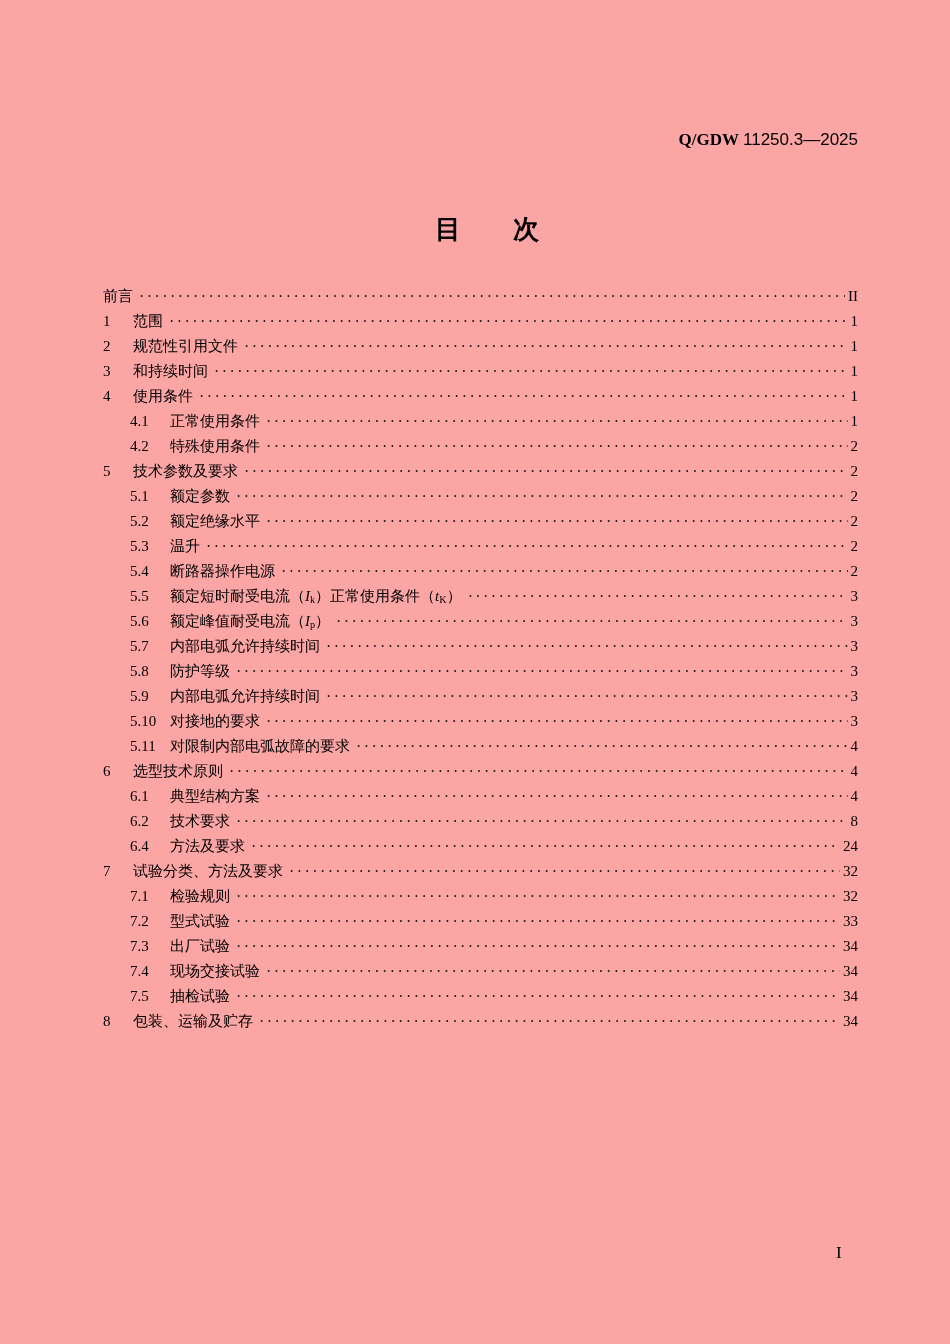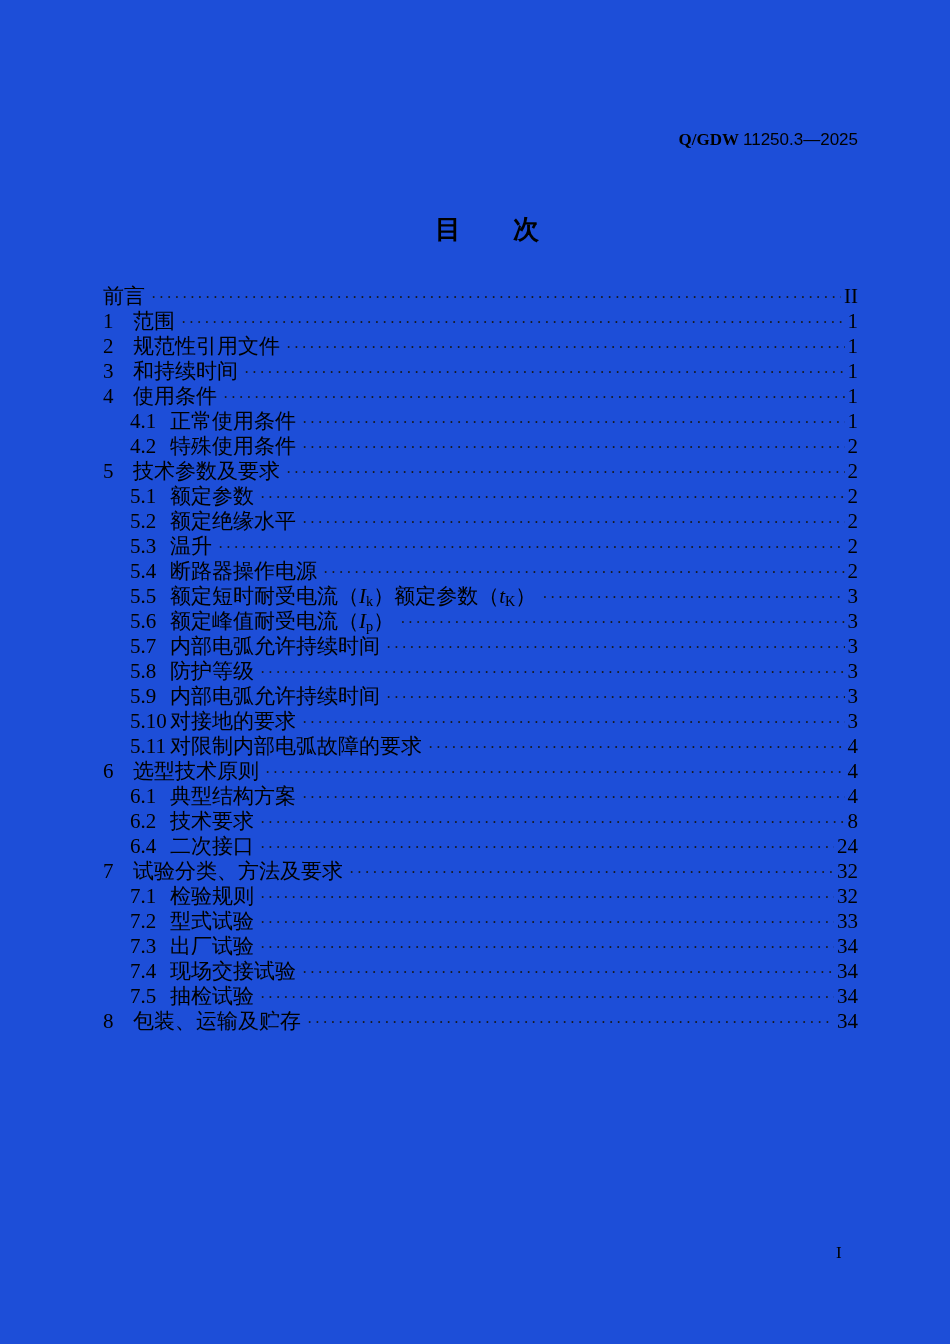--- a/index.html
+++ b/index.html
@@ -4,21 +4,21 @@
 <style>
   html, body {
     margin: 0;
     padding: 0;
     background: #ffffff;
   }
   .page {
     position: relative;
     width: 950px;
     height: 1344px;
-    background: #1d4ed8;
+    background: #fca5a5;
     color: #000000;
     font-family: "Liberation Serif", serif;
     overflow: hidden;
   }
   
   .doc-code {
     position: absolute;
     top: 130px;
     right: 92px;
     font-size: 17px;
@@ -46,21 +46,21 @@
     letter-spacing: 2em;
     text-indent: 2em;
     font-family: "Liberation Serif", serif;
   }
   
   .toc {
     position: absolute;
     left: 103px;
     top: 284px;
     width: 755px;
-    font-size: 21px;
+    font-size: 15px;
   }
   .row {
     display: flex;
     height: 25px;
     line-height: 25px;
     white-space: nowrap;
   }
   .row .num   { flex: 0 0 auto; }
   .lvl1 .num  { min-width: 30px; }
   .lvl2       { padding-left: 27px; }
@@ -172,21 +172,21 @@
         <span class="pnum">2</span>
       </div>
       <div class="row lvl2">
         <span class="num">5.4</span>
         <span class="label">断路器操作电源</span>
         <span class="leader"></span>
         <span class="pnum">2</span>
       </div>
       <div class="row lvl2">
         <span class="num">5.5</span>
-        <span class="label"><span>额定短时耐受电流（</span><span class="seg-var">I</span><span class="seg-sub">k</span><span>）额定参数（</span><span class="seg-var">t</span><span class="seg-sub">K</span><span>）</span></span>
+        <span class="label"><span>额定短时耐受电流（</span><span class="seg-var">I</span><span class="seg-sub">k</span><span>）正常使用条件（</span><span class="seg-var">t</span><span class="seg-sub">K</span><span>）</span></span>
         <span class="leader"></span>
         <span class="pnum">3</span>
       </div>
       <div class="row lvl2">
         <span class="num">5.6</span>
         <span class="label"><span>额定峰值耐受电流（</span><span class="seg-var">I</span><span class="seg-sub">p</span><span>）</span></span>
         <span class="leader"></span>
         <span class="pnum">3</span>
       </div>
       <div class="row lvl2">
@@ -232,21 +232,21 @@
         <span class="pnum">4</span>
       </div>
       <div class="row lvl2">
         <span class="num">6.2</span>
         <span class="label">技术要求</span>
         <span class="leader"></span>
         <span class="pnum">8</span>
       </div>
       <div class="row lvl2">
         <span class="num">6.4</span>
-        <span class="label">二次接口</span>
+        <span class="label">方法及要求</span>
         <span class="leader"></span>
         <span class="pnum">24</span>
       </div>
       <div class="row lvl1">
         <span class="num">7</span>
         <span class="label">试验分类、方法及要求</span>
         <span class="leader"></span>
         <span class="pnum">32</span>
       </div>
       <div class="row lvl2">

